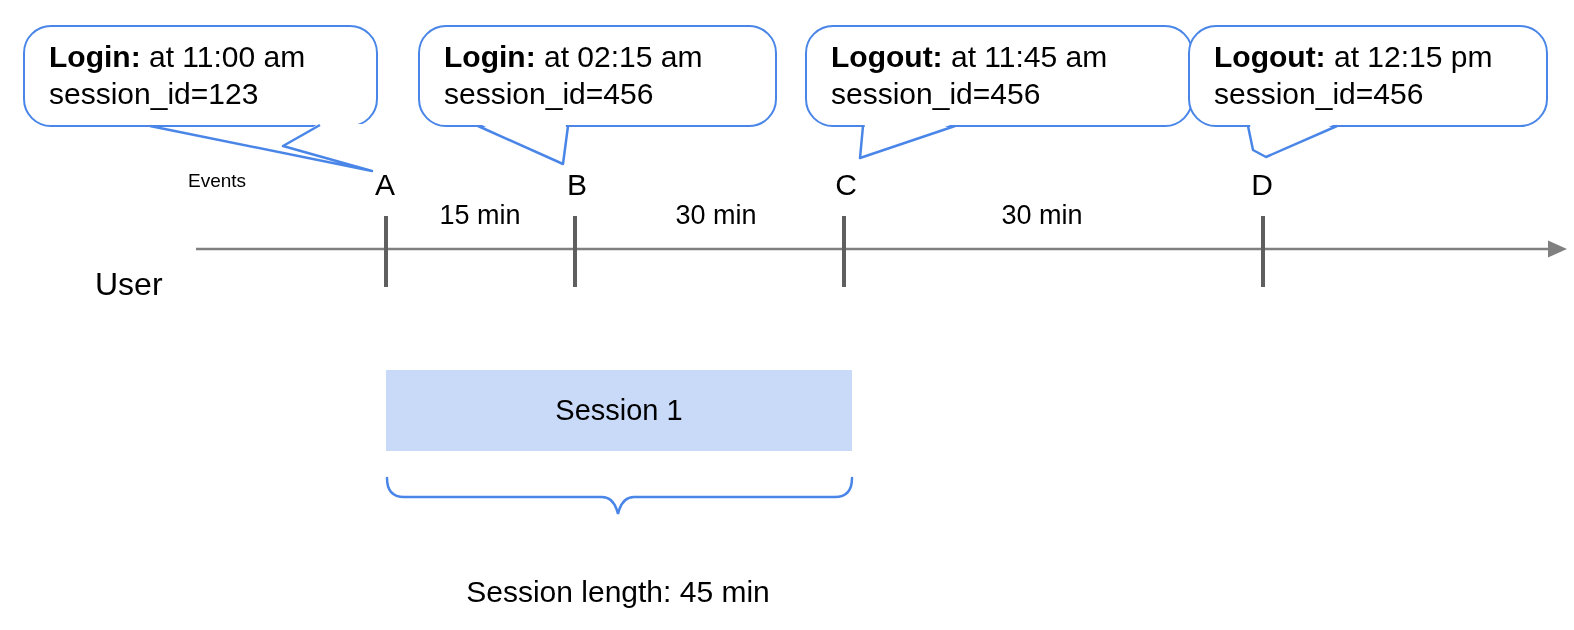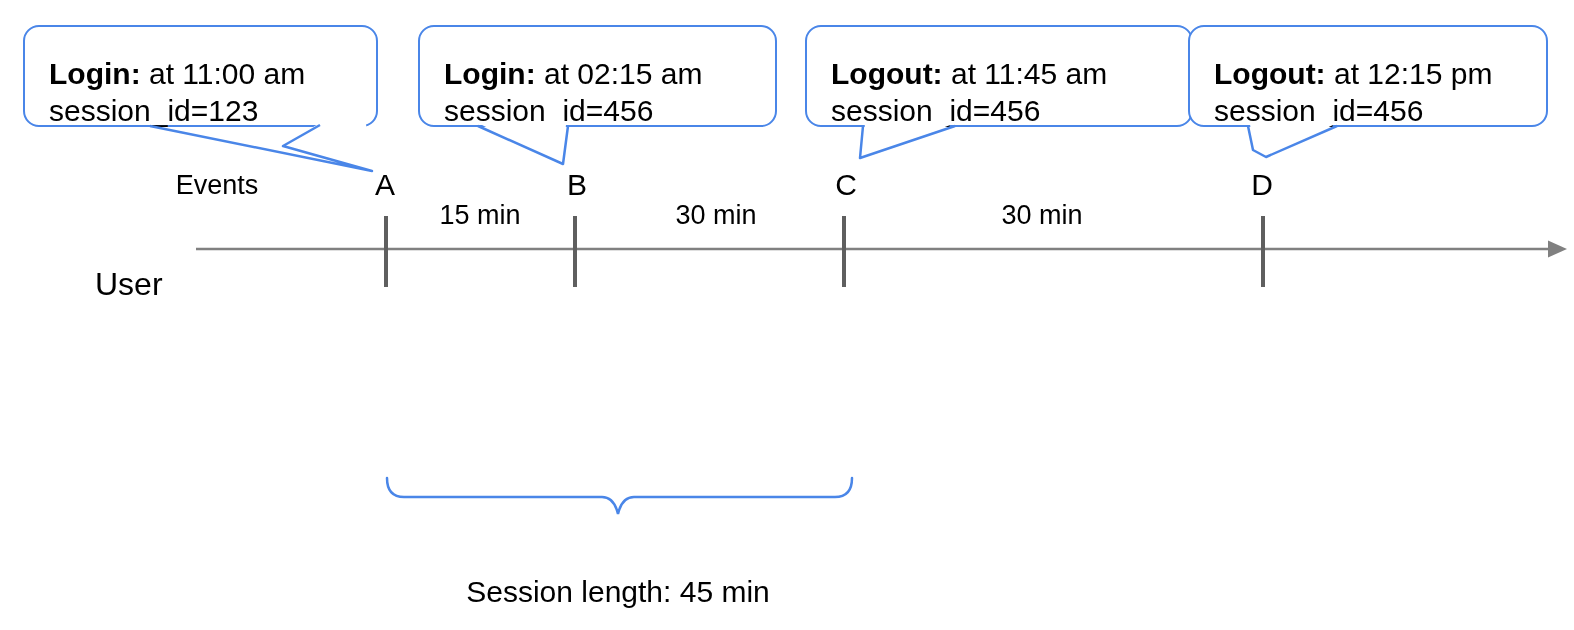--- a/index.html
+++ b/index.html
@@ -14,31 +14,31 @@
   .svg-layer{
     position:absolute;left:0;top:0;width:1574px;height:630px;
     z-index:2;pointer-events:none;
   }
   .bubble{
     position:absolute;
     box-sizing:border-box;
     height:102px;
     background:#ffffff;
     border:2.5px solid #4a86e8;
-    border-radius:16px;
-    padding:28px 10px 0 24px;
+    border-radius:28px;
+    padding:11px 10px 0 24px;
     font-size:30px;
     line-height:37px;
     z-index:1;
     white-space:nowrap;
   }
   .bubble .bold{font-weight:bold;}
   .label{position:absolute;white-space:nowrap;z-index:3;}
   .centered{transform:translateX(-50%);}
-  .events-label{font-size:27px;}
+  .events-label{font-size:19px;}
   .event-letter{font-size:30px;}
   .interval-label{font-size:27px;}
   .user-label{font-size:32px;margin-top:31px;}
   .session-box{
     position:absolute;left:386px;top:370px;width:466px;height:81px;
     background:#c9daf8;
     display:flex;align-items:center;justify-content:center;
     font-size:29px;z-index:1;
   }
   .session-length{font-size:30px;}
@@ -103,16 +103,19 @@
 
   <div class="label event-letter centered" style="left:385px;top:168px;">A</div>
   <div class="label event-letter centered" style="left:577px;top:168px;">B</div>
   <div class="label event-letter centered" style="left:846px;top:168px;">C</div>
   <div class="label event-letter centered" style="left:1262px;top:168px;">D</div>
 
   <div class="label interval-label centered" style="left:480px;top:200px;">15 min</div>
   <div class="label interval-label centered" style="left:716px;top:200px;">30 min</div>
   <div class="label interval-label centered" style="left:1042px;top:200px;">30 min</div>
 
+  <div class="session-box">
+    <span>Session 1</span>
+  </div>
 
   <div class="label session-length centered" style="left:618px;top:575px;">Session length: 45 min</div>
 
 </div>
 
 </body></html>

